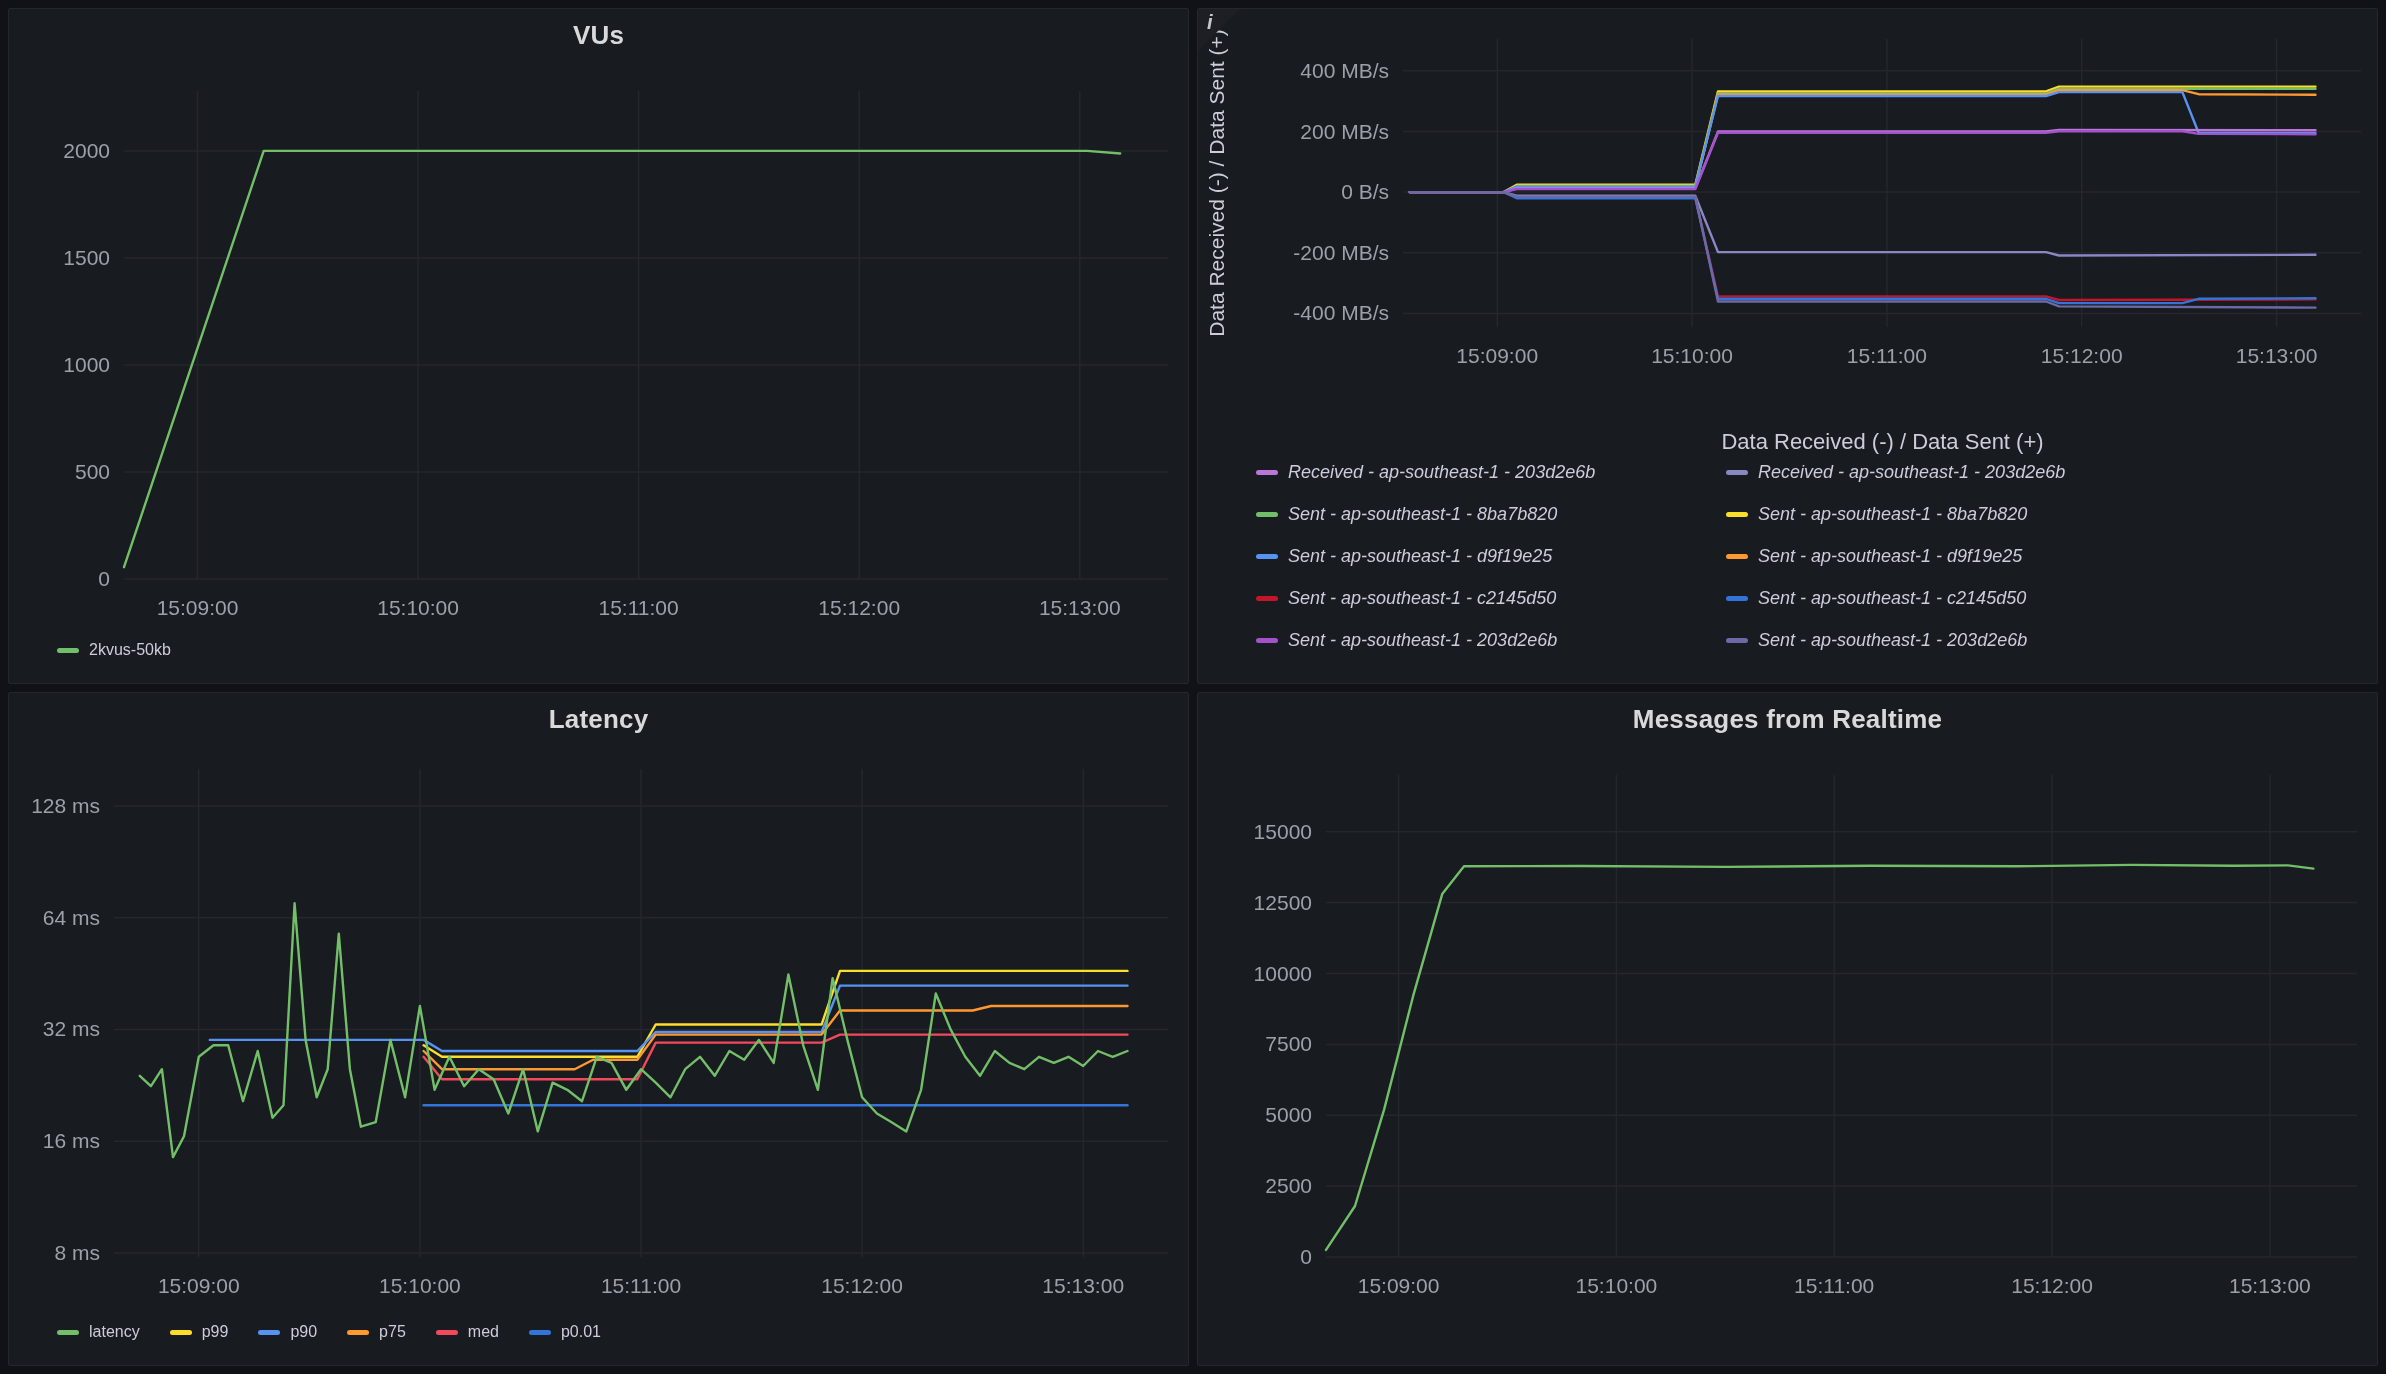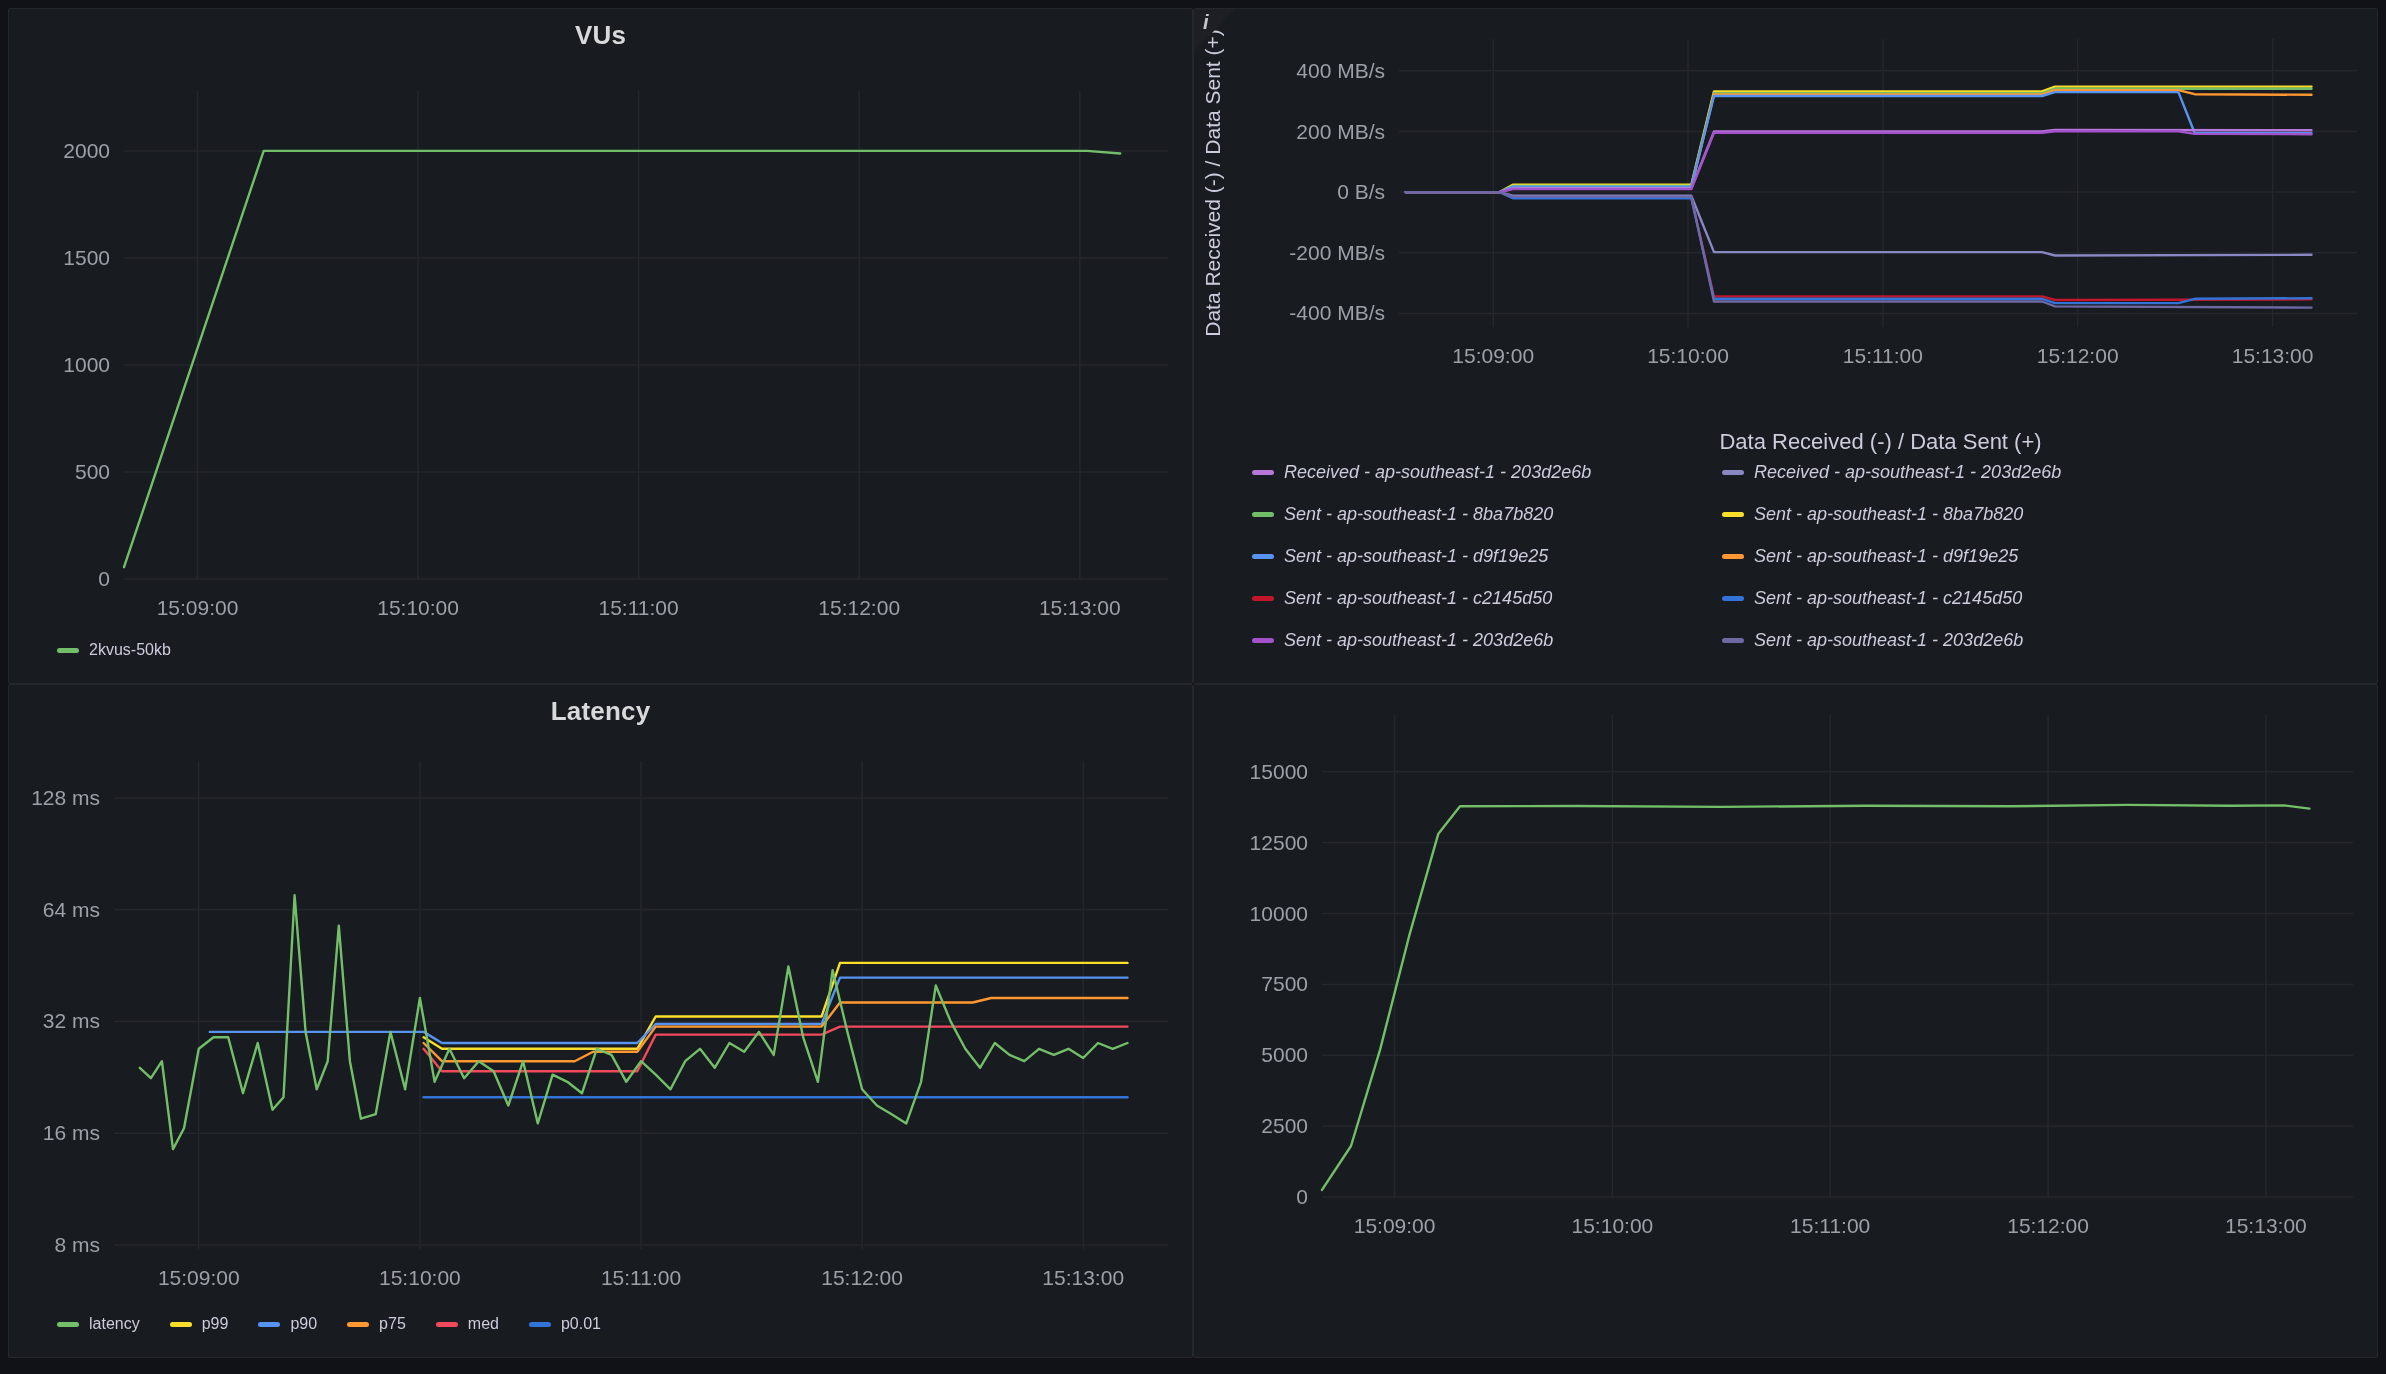--- a/index.html
+++ b/index.html
@@ -1,17 +1,17 @@
 <!DOCTYPE html>
 <html><head>
 <meta charset="utf-8">
 <style>
   *{box-sizing:border-box;margin:0;padding:0}
   html,body{width:2386px;height:1374px;background:#111217;font-family:"Liberation Sans",sans-serif;}
-  .dashboard{display:grid;width:2386px;height:1374px;grid-template-columns:1fr 1fr;grid-template-rows:676px 674px;padding:8px;}
+  .dashboard{display:grid;width:2386px;height:1374px;grid-template-columns:1fr 1fr;grid-template-rows:676px 674px;gap:8px;padding:8px;}
   .panel{position:relative;background:#181b1f;border:1px solid #25272e;border-radius:2px;display:flex;flex-direction:column;overflow:hidden;}
   .panel-header{flex:0 0 52px;display:flex;align-items:center;justify-content:center;cursor:pointer;}
   .panel-title{color:#d8d9da;font-size:26px;font-weight:600;letter-spacing:.2px;}
   .chart-area{flex:1 1 auto;min-height:0;position:relative;}
   svg text{font-family:"Liberation Sans",sans-serif;}
   .legend-row{flex:0 0 56px;display:flex;align-items:center;gap:30px;padding:0 10px 10px 48px;color:#ccccdc;font-size:16px;overflow:hidden;}
   .legend-wrap{flex:0 0 222px;overflow:hidden;padding-left:58px;}
   .legend-cols{display:grid;grid-auto-flow:column;grid-template-rows:repeat(5,42px);grid-template-columns:470px 470px;align-items:center;margin-top:-10px;color:#ccccdc;font-size:18px;font-style:italic;}
   .legend-item{display:inline-flex;align-items:center;gap:10px;cursor:pointer;white-space:nowrap;}
   .swatch{width:22px;height:5px;border-radius:3px;flex:0 0 22px;}
@@ -197,20 +197,23 @@
           <span class="legend-label">med</span>
         </span>
         <span class="legend-item">
           <span class="swatch" style="background: rgb(50, 116, 217);"></span>
           <span class="legend-label">p0.01</span>
         </span>
       </div>
   </section>
 
   <section class="panel">
+    <header class="panel-header">
+      <h2 class="panel-title">Messages from Realtime</h2>
+    </header>
     <div class="chart-area"><svg width="1179" height="564">
           <line x1="200.6" y1="30" x2="200.6" y2="512" stroke="#24272e" stroke-width="1.5"></line>
           <text x="200.6" y="548" text-anchor="middle" fill="#9da0a8" font-size="21">15:09:00</text>
           <line x1="418.4" y1="30" x2="418.4" y2="512" stroke="#24272e" stroke-width="1.5"></line>
           <text x="418.4" y="548" text-anchor="middle" fill="#9da0a8" font-size="21">15:10:00</text>
           <line x1="636.2" y1="30" x2="636.2" y2="512" stroke="#24272e" stroke-width="1.5"></line>
           <text x="636.2" y="548" text-anchor="middle" fill="#9da0a8" font-size="21">15:11:00</text>
           <line x1="854.1" y1="30" x2="854.1" y2="512" stroke="#24272e" stroke-width="1.5"></line>
           <text x="854.1" y="548" text-anchor="middle" fill="#9da0a8" font-size="21">15:12:00</text>
           <line x1="1071.9" y1="30" x2="1071.9" y2="512" stroke="#24272e" stroke-width="1.5"></line>

